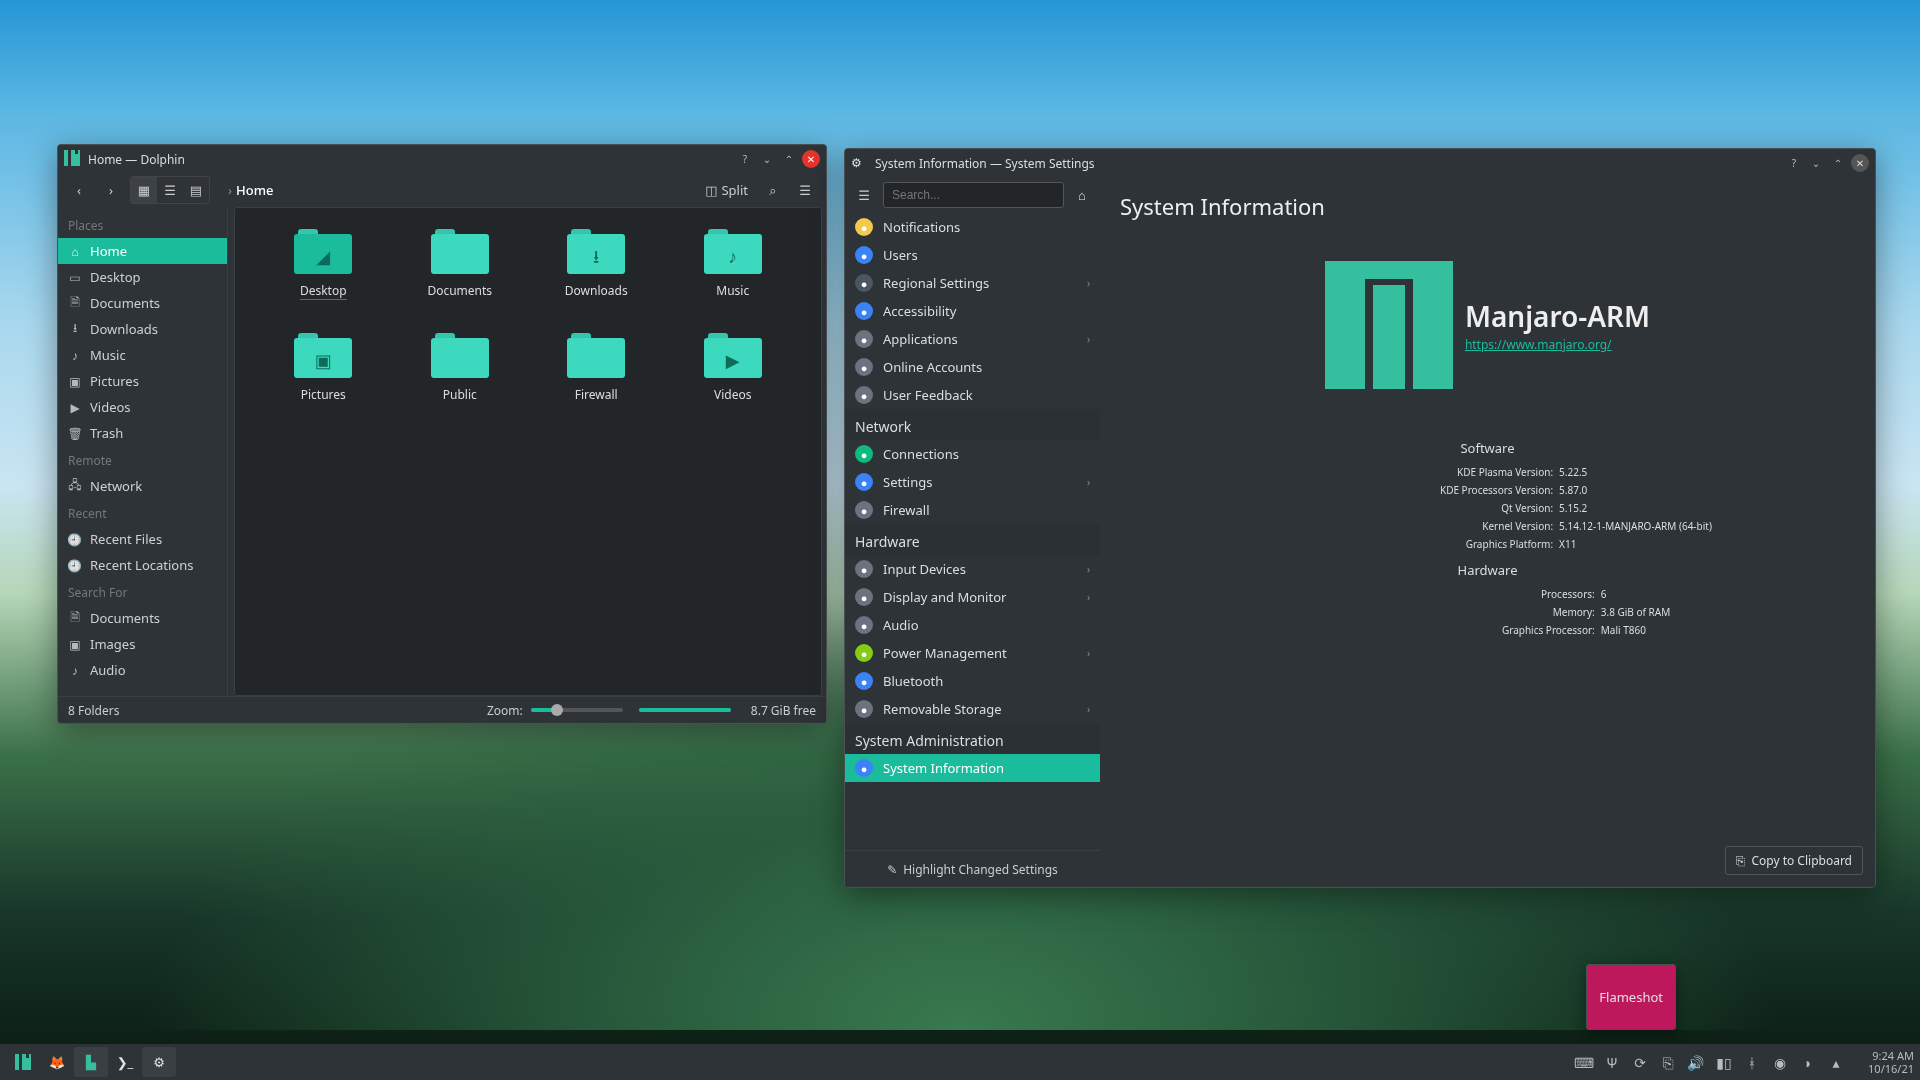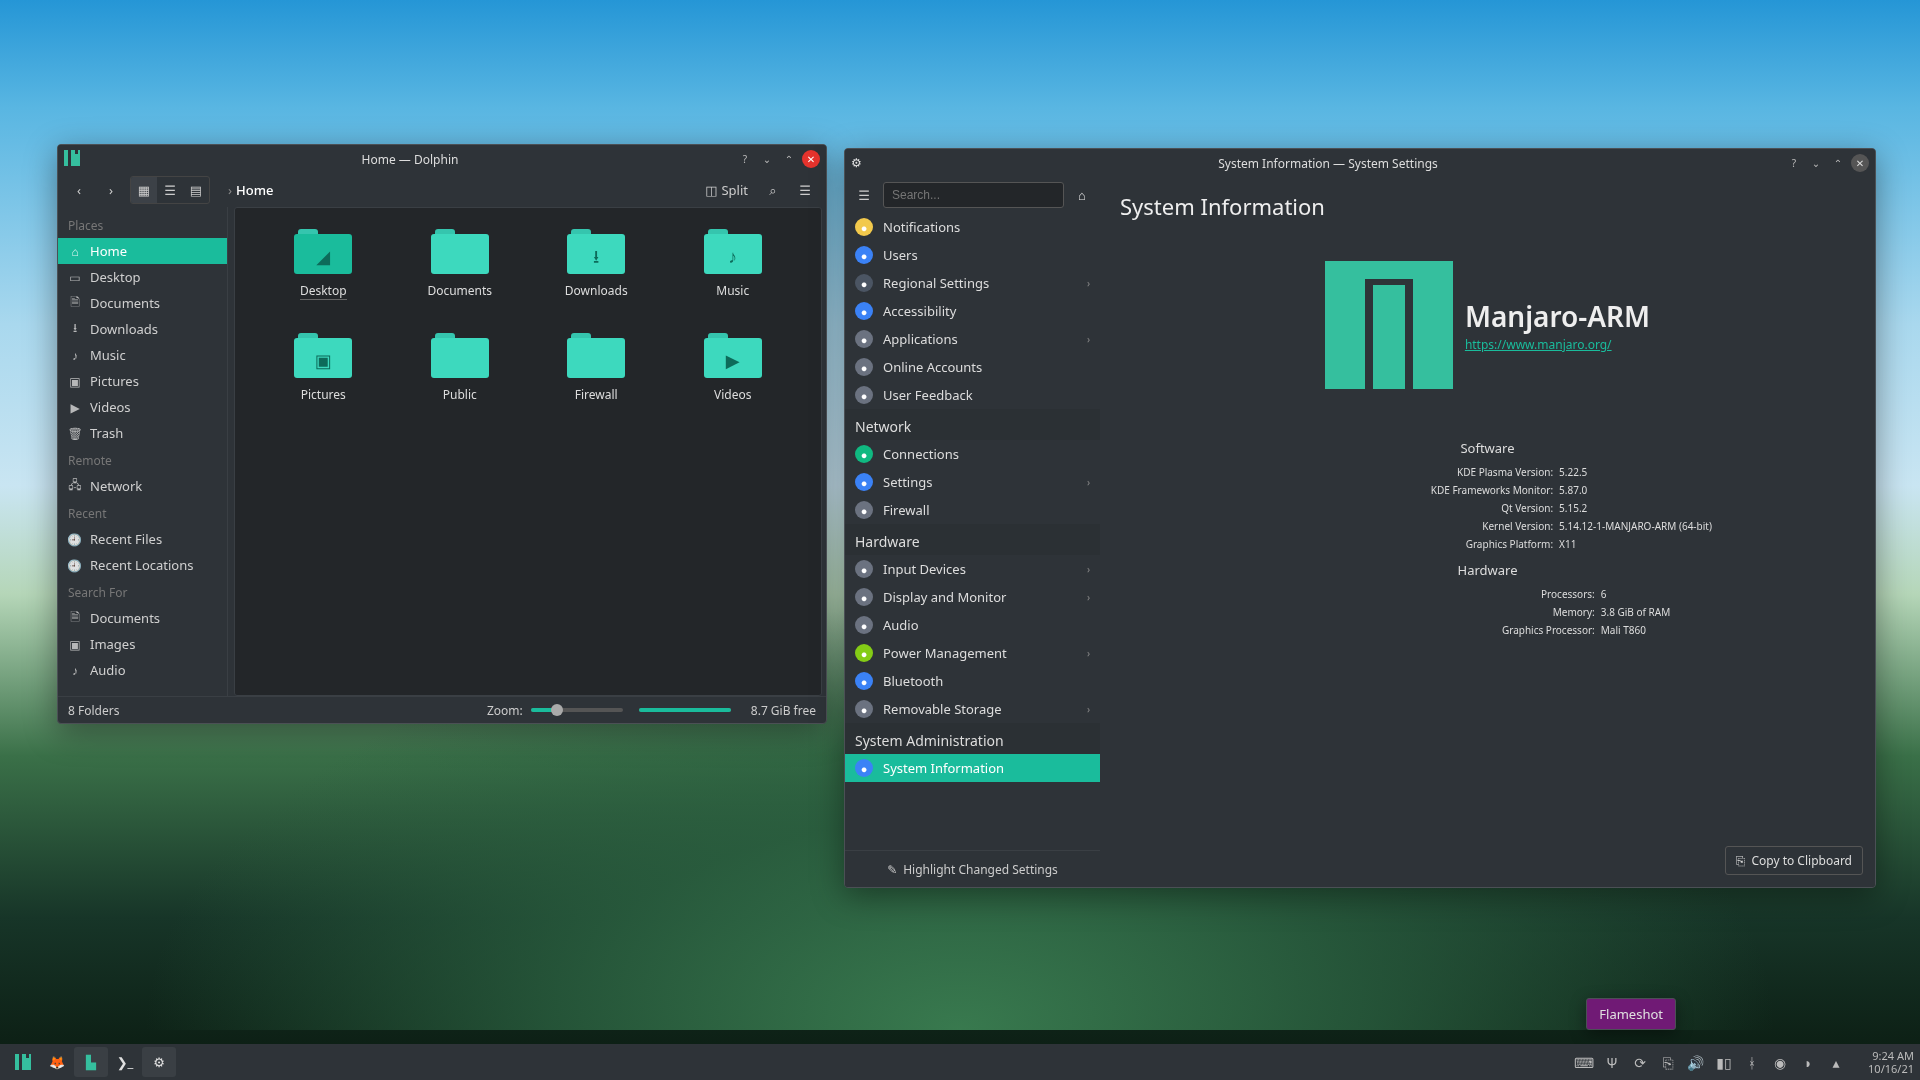--- a/index.html
+++ b/index.html
@@ -6,21 +6,21 @@
   
   .desktop{position:absolute;inset:0;background:
     linear-gradient(to bottom,#2596d6 0%,#59b6e2 10%,#a9d8ee 30%,#c9e5f2 45%,#b5d6b8 55%,#3a7048 70%,#173528 85%,#0a1a10 100%);}
   .mountains{position:absolute;top:200px;left:0;right:0;height:400px;background:
     linear-gradient(120deg,transparent 0%,transparent 70%,#e0ecf0 72%,transparent 74%,#e0ecf0 76%,transparent 80%);}
   .hill{position:absolute;left:0;right:0;bottom:50px;height:500px;background:radial-gradient(ellipse at 50% 100%,#438f5c 0%,#2a5f3f 30%,transparent 60%);opacity:.8}
   
   .window{position:absolute;background:#2e3338;border:1px solid #4b5055;box-shadow:0 8px 32px rgba(0,0,0,.4);border-radius:4px;display:flex;flex-direction:column;overflow:hidden}
   .titlebar{height:28px;background:#2e3338;display:flex;align-items:center;padding:0 6px;font-size:12px}
   .titlebar .logo{width:18px;height:18px;margin-right:6px;display:flex}
-  .titlebar .title{flex:1;text-align:center;color:#ddd}
+  .titlebar .title{flex:1;color:#ddd}
   .titlebar .wbtn{width:18px;height:18px;margin-left:4px;border-radius:9px;display:flex;align-items:center;justify-content:center;font-size:10px;cursor:pointer;color:#bbb}
   .titlebar .close{background:#e5332d;color:#fff}
   .titlebar .closegrey{background:#555;color:#ddd}
   
   .dolphin{left:57px;top:144px;width:768px;height:578px}
   .dtoolbar{height:34px;display:flex;align-items:center;padding:0 8px;gap:6px}
   .tbtn{width:26px;height:26px;display:flex;align-items:center;justify-content:center;border-radius:3px;cursor:pointer;color:#ccc}
   .tbtn.active{background:#3c4147}
   .tgroup{display:flex;border:1px solid #444;border-radius:3px;overflow:hidden}
   .tgroup .tbtn{border-radius:0}
@@ -73,21 +73,21 @@
   .kvrow .k{width:290px;text-align:right;color:#ddd}
   .kvrow .v{color:#ddd}
   .ssclipbtn{position:absolute;right:12px;bottom:12px;border:1px solid #555;padding:5px 10px;border-radius:3px;display:flex;align-items:center;gap:6px;cursor:pointer;font-size:12px;color:#ddd;background:#2e3338}
   
   .taskbar{position:absolute;left:0;right:0;bottom:0;height:36px;background:#2e3338;display:flex;align-items:center;padding:0 6px}
   .tlaunch{width:34px;height:30px;display:flex;align-items:center;justify-content:center;cursor:pointer;border-radius:3px}
   .tlaunch.active{background:#3a3f44}
   .tray{margin-left:auto;display:flex;align-items:center;gap:12px;color:#bbb}
   .tray .ticon{width:16px;height:16px;display:flex;align-items:center;justify-content:center;font-size:14px;cursor:pointer}
   .clock{margin-left:12px;text-align:right;font-size:11px;line-height:13px;cursor:pointer}
-  .tooltip{position:absolute;background:#701a75;border:1px solid #4b5055;padding:6px 12px;border-radius:3px;font-size:13px;box-shadow:0 4px 16px rgba(0,0,0,.4)}
+  .tooltip{position:absolute;background:#be185d;border:1px solid #4b5055;padding:23px 12px;border-radius:3px;font-size:13px;box-shadow:0 4px 16px rgba(0,0,0,.4)}
   
   .mj{width:16px;height:16px;background:#35bf9e;position:relative}
   .mj:before{content:"";position:absolute;left:4px;top:0;width:3px;height:16px;background:#2e3338}
   .mj:after{content:"";position:absolute;left:11px;top:0;width:3px;height:4px;background:#2e3338;box-shadow:0 0 #2e3338}
   
   .sbtrack{position:absolute;right:1px;top:170px;width:6px;height:440px;background:#232629;border-radius:3px}
   .sbthumb{position:absolute;left:0;top:0;width:6px;height:280px;background:#555;border-radius:3px}
 </style>
 </head>
 <body>
@@ -371,21 +371,21 @@
         </div>
       </div>
       <div class="kv">
         <div class="kvtitle">Software</div>
         <div id="swrows">
             <div class="kvrow">
               <span class="k">KDE Plasma Version:</span>
               <span class="v">5.22.5</span>
             </div>
             <div class="kvrow">
-              <span class="k">KDE Frameworks Monitor:</span>
+              <span class="k">KDE Processors Version:</span>
               <span class="v">5.87.0</span>
             </div>
             <div class="kvrow">
               <span class="k">Qt Version:</span>
               <span class="v">5.15.2</span>
             </div>
             <div class="kvrow">
               <span class="k">Kernel Version:</span>
               <span class="v">5.14.12-1-MANJARO-ARM (64-bit)</span>
             </div>

